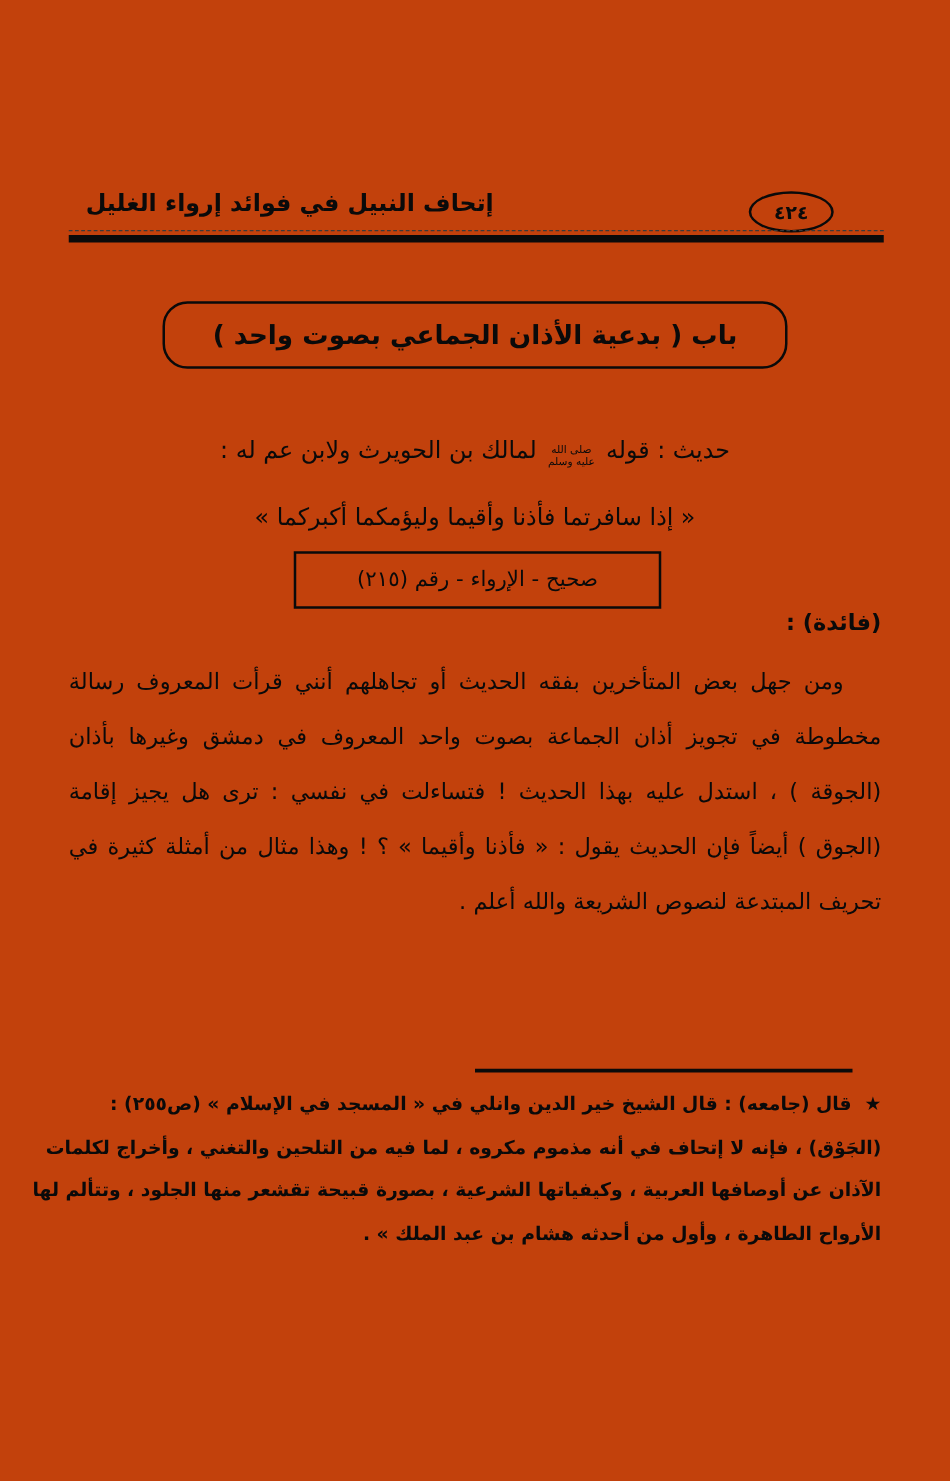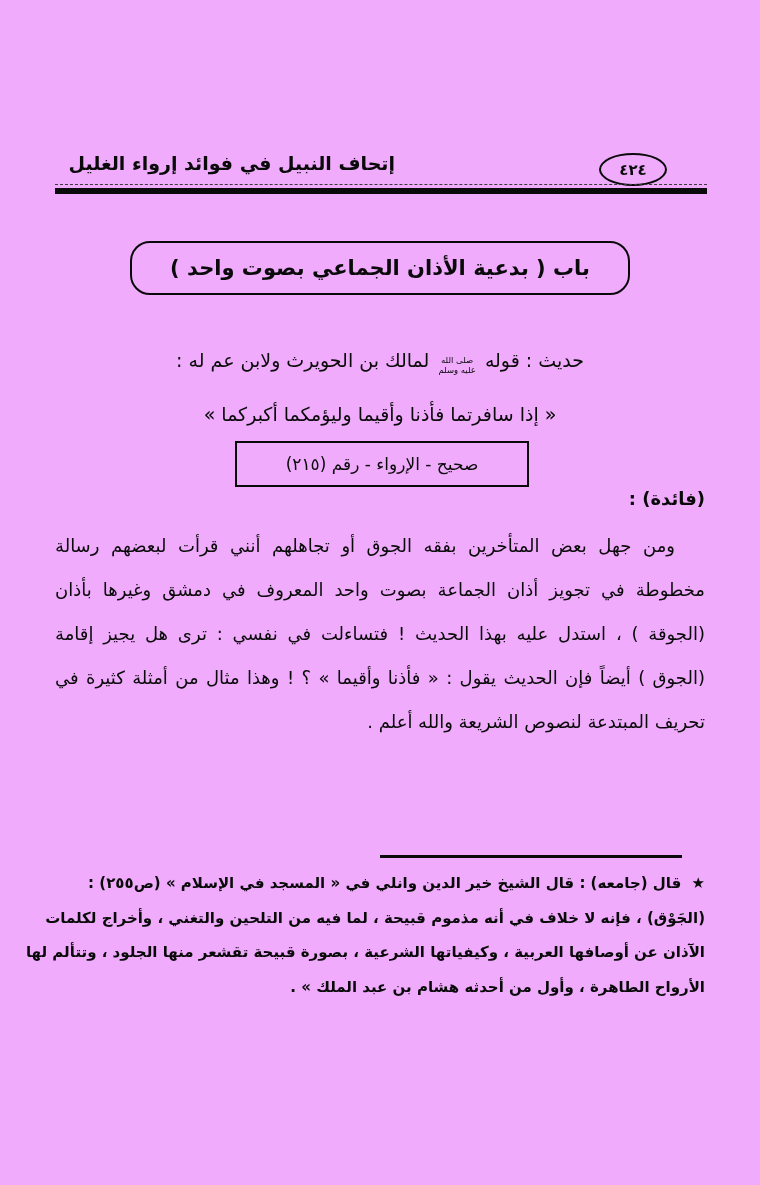--- a/index.html
+++ b/index.html
@@ -6,21 +6,21 @@
     margin: 0;
     padding: 0;
     background: #ffffff;
     color: #0a0a0a;
     font-family: "DejaVu Sans", sans-serif;
   }
   .page {
     position: relative;
     width: 760px;
     height: 1185px;
-    background: #f0abfc;
+    background: #c2410c;
     direction: rtl;
     overflow: hidden;
   }
 
   
   .header-title {
     position: absolute;
     top: 152px;
     left: 85px;
     width: 310px;
@@ -206,31 +206,31 @@
     <div class="hadith-matn">« إذا سافرتما فأذنا وأقيما وليؤمكما أكبركما »</div>
   </div>
 
   <div class="grading-box">
     <span>صحيح - الإرواء - رقم (٢١٥)</span>
   </div>
 
   <div class="faida">(فائدة) :</div>
 
   <div class="body-text">
-    <div class="line first">ومن جهل بعض المتأخرين بفقه الجوق أو تجاهلهم أنني قرأت لبعضهم رسالة</div>
+    <div class="line first">ومن جهل بعض المتأخرين بفقه الحديث أو تجاهلهم أنني قرأت المعروف رسالة</div>
     <div class="line">مخطوطة في تجويز أذان الجماعة بصوت واحد المعروف في دمشق وغيرها بأذان</div>
     <div class="line">(الجوقة ) ، استدل عليه بهذا الحديث ! فتساءلت في نفسي : ترى هل يجيز إقامة</div>
     <div class="line">(الجوق ) أيضاً فإن الحديث يقول : « فأذنا وأقيما » ؟ ! وهذا مثال من أمثلة كثيرة في</div>
     <div class="line last">تحريف المبتدعة لنصوص الشريعة والله أعلم .</div>
   </div>
 
   <div class="footnote-separator"></div>
   <div class="footnote">
     <div class="fn-line fn-header">
       <span class="star">★</span>
       <span>قال (جامعه) : قال الشيخ خير الدين وانلي في « المسجد في الإسلام » (ص٢٥٥) :</span>
     </div>
-    <div class="fn-line">(الجَوْق) ، فإنه لا خلاف في أنه مذموم قبيحة ، لما فيه من التلحين والتغني ، وأخراج لكلمات</div>
+    <div class="fn-line">(الجَوْق) ، فإنه لا إتحاف في أنه مذموم مكروه ، لما فيه من التلحين والتغني ، وأخراج لكلمات</div>
     <div class="fn-line">الآذان عن أوصافها العربية ، وكيفياتها الشرعية ، بصورة قبيحة تقشعر منها الجلود ، وتتألم لها</div>
     <div class="fn-line last">الأرواح الطاهرة ، وأول من أحدثه هشام بن عبد الملك » .</div>
   </div>
 
 </div>
 
 </body></html>

